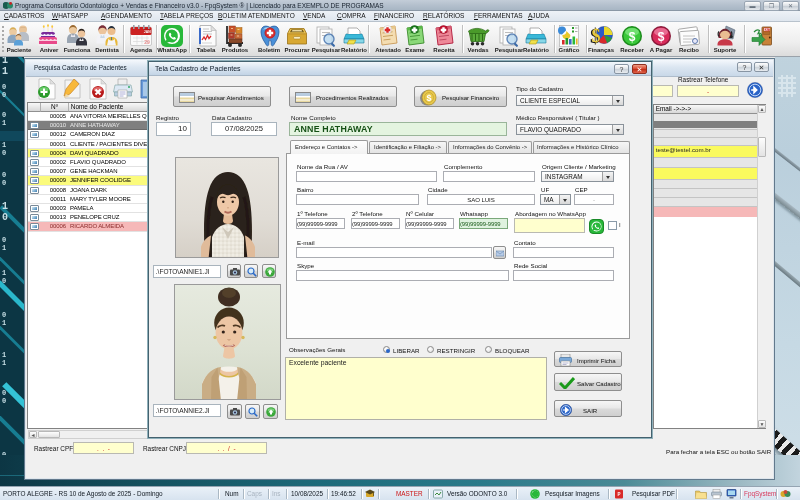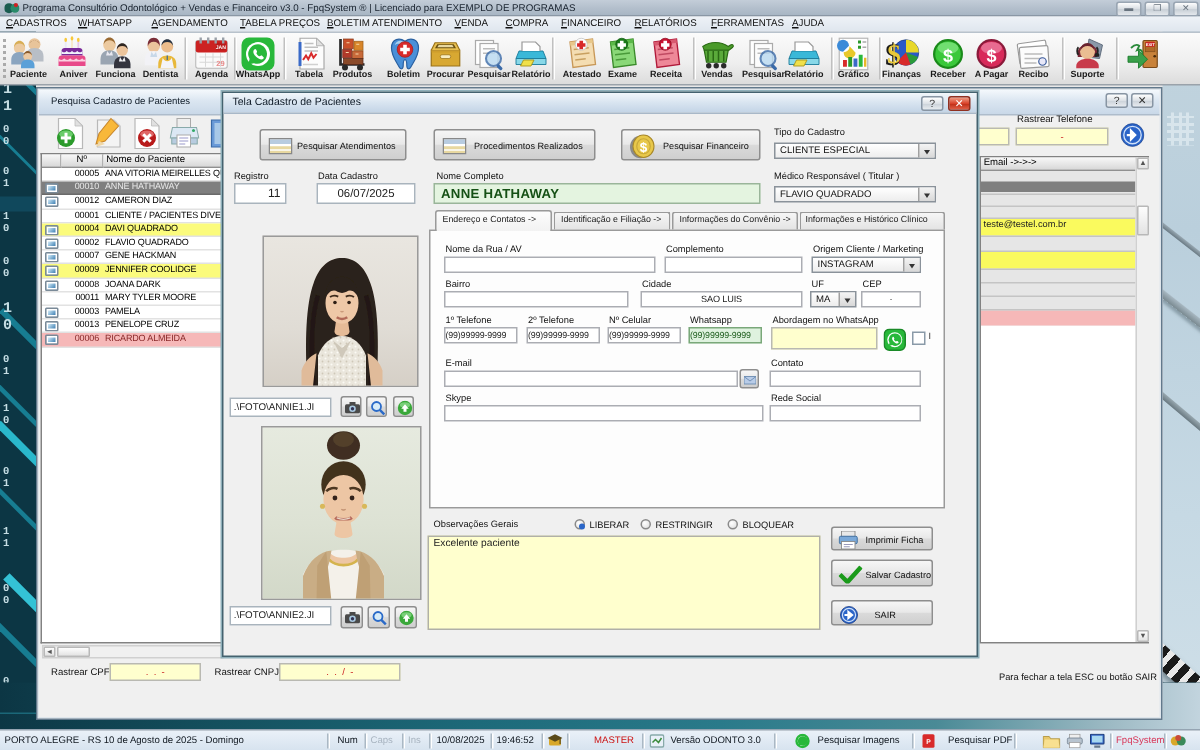--- a/index.html
+++ b/index.html
@@ -558,23 +558,23 @@
           <text x="10" y="12" font-size="9" font-weight="bold" fill="#fff" text-anchor="middle" font-family="Liberation Sans">$</text>
         </svg>
       <span style="position:absolute;left:27px;top:7px;">Pesquisar  Financeiro</span>
     </div>
     <div class="flbl" style="left:367px;top:23px;">Tipo do Cadastro</div>
     <div class="combo" style="left:367px;top:33px;width:108px;height:11px;">
         <span style="position:absolute;left:3px;top:1px;">CLIENTE ESPECIAL</span>
         <span class="ar"></span>
       </div>
     <div class="flbl" style="left:7px;top:52px;">Registro</div>
-    <div class="winp" style="left:7px;top:60px;width:35px;height:14px;text-align:right;font-size:8px;padding-right:3px;line-height:12px;">11</div>
+    <div class="winp" style="left:7px;top:60px;width:35px;height:14px;text-align:right;font-size:8px;padding-right:3px;line-height:12px;">10</div>
     <div class="flbl" style="left:63px;top:52px;">Data Cadastro</div>
-    <div class="winp" style="left:62px;top:60px;width:66px;height:14px;text-align:center;font-size:7.6px;line-height:12px;">06/07/2025</div>
+    <div class="winp" style="left:62px;top:60px;width:66px;height:14px;text-align:center;font-size:7.6px;line-height:12px;">07/08/2025</div>
     <div class="flbl" style="left:142px;top:52px;">Nome Completo</div>
     <div style="position:absolute;left:140px;top:60px;width:218px;height:14px;background:#e4f4e0;border:1px solid #9ab59a;font-size:8.8px;font-weight:bold;color:#155015;line-height:13px;padding-left:4px;letter-spacing:0.2px;">ANNE HATHAWAY</div>
     <div class="flbl" style="left:367px;top:52px;">Médico Responsável ( Titular )</div>
     <div class="combo" style="left:367px;top:62px;width:108px;height:11px;">
         <span style="position:absolute;left:3px;top:1px;">FLAVIO QUADRADO</span>
         <span class="ar"></span>
       </div>
     <div class="tab" style="left:141px;width:78px;top:78px;height:14px;background:linear-gradient(180deg,#fdfdfd,#f2f2f2);z-index:3;">
         <span style="position:absolute;left:4px;top:3px;white-space:nowrap;">Endereço e Contatos  -&gt;</span>
       </div>

